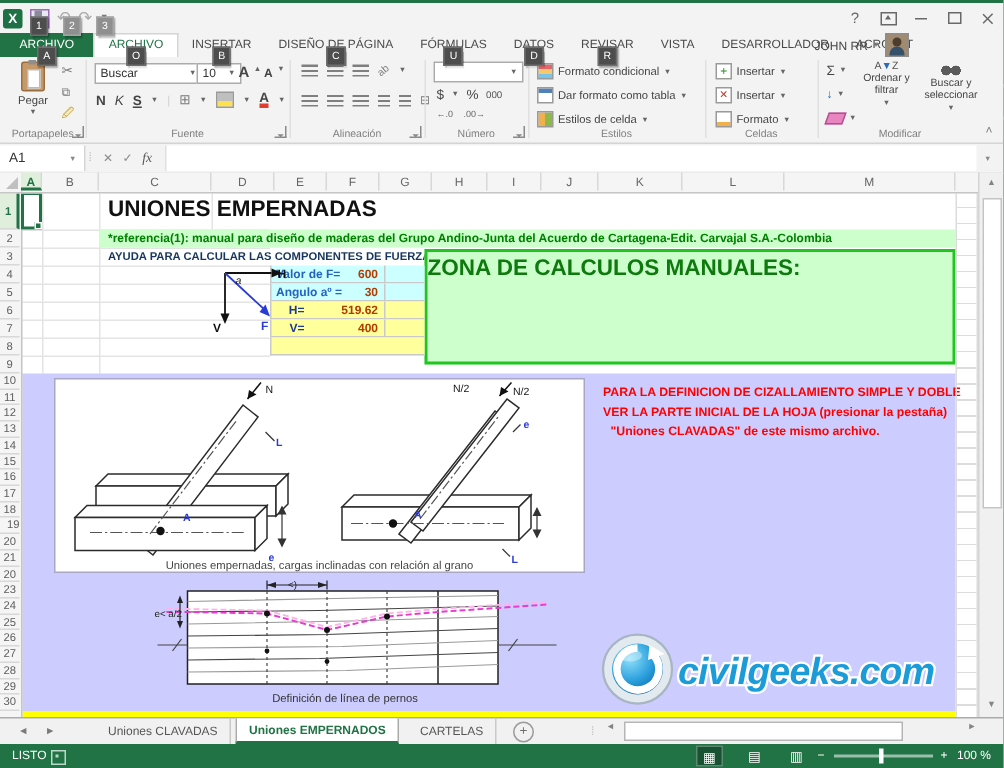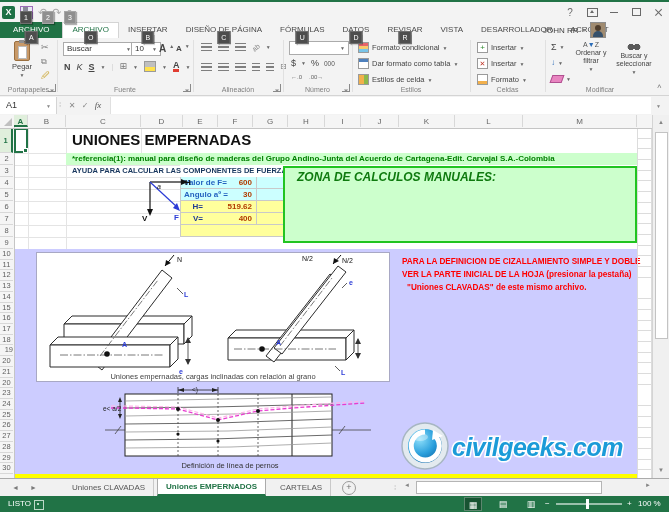--- a/index.html
+++ b/index.html
@@ -92,21 +92,21 @@
   .rowh.sel{background:#e0efdc;color:#217346;font-weight:bold;border-right:2px solid #217346;}
   .hgridline{position:absolute;left:14px;width:166px;height:1px;background:#e4e4e4;}
   .vgrid{position:absolute;top:0;width:1px;background:#e4e4e4;}
   .rightsliver{position:absolute;left:637px;top:0;width:15px;height:350px;background:
     repeating-linear-gradient(to bottom,transparent 0 9.7px,#dcdcdc 9.7px 10.7px);border-left:1px solid #dcdcdc;border-right:1px solid #dcdcdc;box-sizing:border-box;}
   .cell-title{position:absolute;left:72px;top:3px;font-size:15px;font-weight:bold;color:#111;white-space:nowrap;}
   .refstrip{position:absolute;left:66px;top:25px;width:571px;height:12px;background:#ccffcc;}
   .reftext{position:absolute;left:72px;top:26px;font-size:8px;font-weight:bold;color:#008000;white-space:nowrap;}
   .helphdr{position:absolute;left:72px;top:38px;font-size:7.5px;font-weight:bold;color:#17365d;white-space:nowrap;}
   .greenbox{position:absolute;left:283px;top:38px;width:354px;height:77px;background:#ccffcc;border:2px solid #21c421;box-sizing:border-box;}
-  .greenbox .zl{position:absolute;left:12px;top:2px;font-size:12px;font-weight:bold;font-style:italic;color:#0e7a0e;white-space:nowrap;}
+  .greenbox .zl{position:absolute;left:0;top:2px;font-size:15px;font-weight:bold;color:#0e7a0e;white-space:nowrap;}
   .iocell{position:absolute;left:180px;width:103px;height:12px;box-sizing:border-box;border-bottom:1px solid #c9c9c9;border-left:1px solid #c9c9c9;}
   .iocell .lab{position:absolute;left:3px;top:0;font-size:8px;line-height:12px;font-weight:bold;white-space:nowrap;}
   .iocell .val{position:absolute;right:31px;top:0;font-size:8px;line-height:12px;font-weight:bold;color:#b23c00;}
   .iocell .vdiv{position:absolute;left:75px;top:0;width:1px;height:100%;background:#c9c9c9;}
   .cyan{background:#ccffff;} .yellow{background:#ffff9c;}
   .lavender{position:absolute;left:14px;top:121px;width:623px;height:225px;background:#ccccff;}
   .whitebox{position:absolute;left:36px;top:124px;width:354px;height:130px;background:#fff;border:1px solid #a8a8c4;box-sizing:border-box;}
   .noteblock{position:absolute;left:402px;top:127px;width:235px;}
   .noteblock div{font-size:8.2px;line-height:13px;font-weight:bold;color:#ff0000;white-space:nowrap;}
   .yellowstrip{position:absolute;left:14px;top:346px;width:623px;height:4px;background:#ffff00;}

